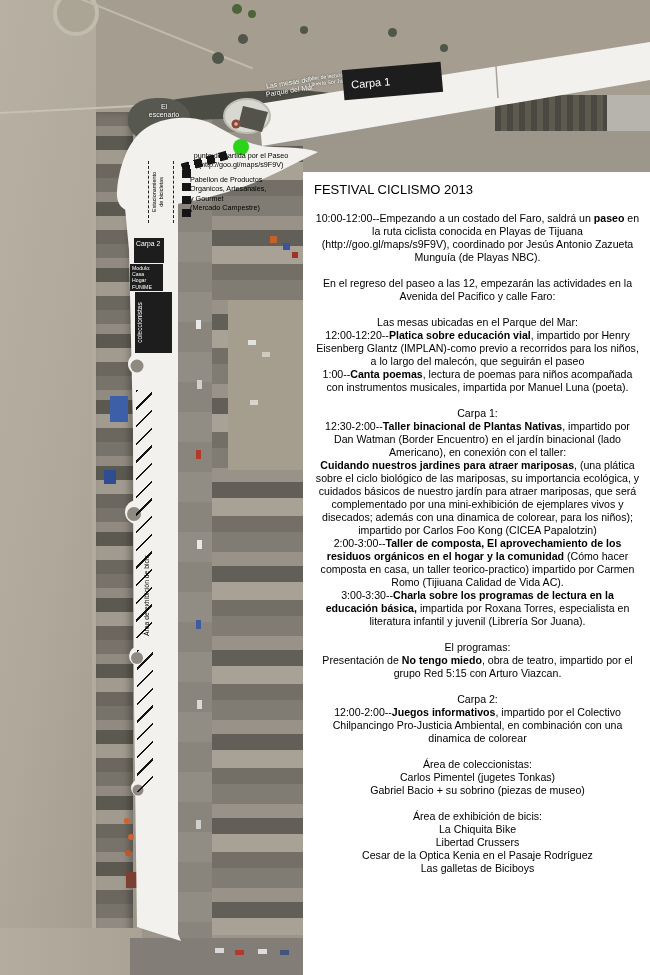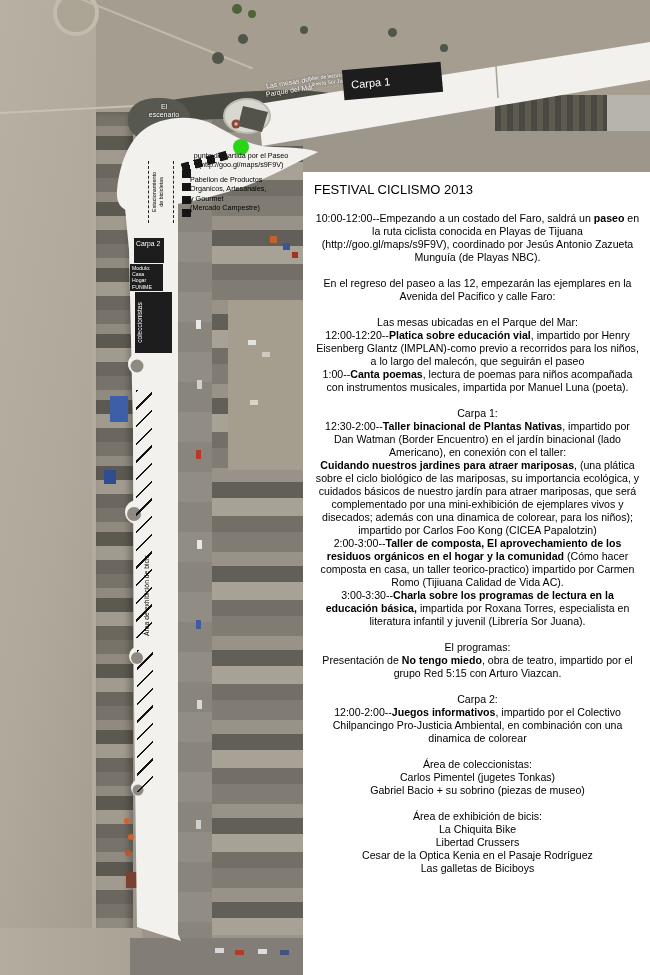--- a/index.html
+++ b/index.html
@@ -193,21 +193,21 @@
     <div class="bicis-inner">Área de exhibición de bicis</div>
   </div>
 
   <div class="panel">
     <h1 class="panel-title">FESTIVAL CICLISMO 2013</h1>
     <div>
         <div class="block">
           <div class="tline"><span>10:00-12:00--Empezando a un costado del Faro, saldrá un </span><span class="b">paseo</span><span> en la ruta ciclista conocida en Playas de Tijuana (http://goo.gl/maps/s9F9V), coordinado por Jesús Antonio Zazueta Munguía (de Playas NBC).</span></div>
         </div>
         <div class="block">
-          <div class="tline"><span>En el regreso del paseo a las 12, empezarán las ejemplares en la Avenida del Pacifico y calle Faro:</span></div>
+          <div class="tline"><span>En el regreso del paseo a las 12, empezarán las actividades en la Avenida del Pacifico y calle Faro:</span></div>
         </div>
         <div class="block">
           <div class="tline"><span>Las mesas ubicadas en el Parque del Mar:</span></div>
           <div class="tline"><span>12:00-12:20--</span><span class="b">Platica sobre educación vial</span><span>, impartido por Henry Eisenberg Glantz (IMPLAN)-como previo a recorridos para los niños, a lo largo del malecón, que seguirán el paseo</span></div>
           <div class="tline"><span>1:00--</span><span class="b">Canta poemas</span><span>, lectura de poemas para niños acompañada con instrumentos musicales, impartida por Manuel Luna (poeta).</span></div>
         </div>
         <div class="block">
           <div class="tline"><span>Carpa 1:</span></div>
           <div class="tline"><span>12:30-2:00--</span><span class="b">Taller binacional de Plantas Nativas</span><span>, impartido por Dan Watman (Border Encuentro) en el jardín binacional (lado Americano), en conexión con el taller:</span></div>
           <div class="tline"><span class="b">Cuidando nuestros jardines para atraer mariposas</span><span>, (una plática sobre el ciclo biológico de las mariposas, su importancia ecológica, y cuidados básicos de nuestro jardín para atraer mariposas, que será complementado por una mini-exhibición de ejemplares vivos y disecados; además con una dinamica de colorear, para los niños); impartido por Carlos Foo Kong (CICEA Papalotzin)</span></div>

